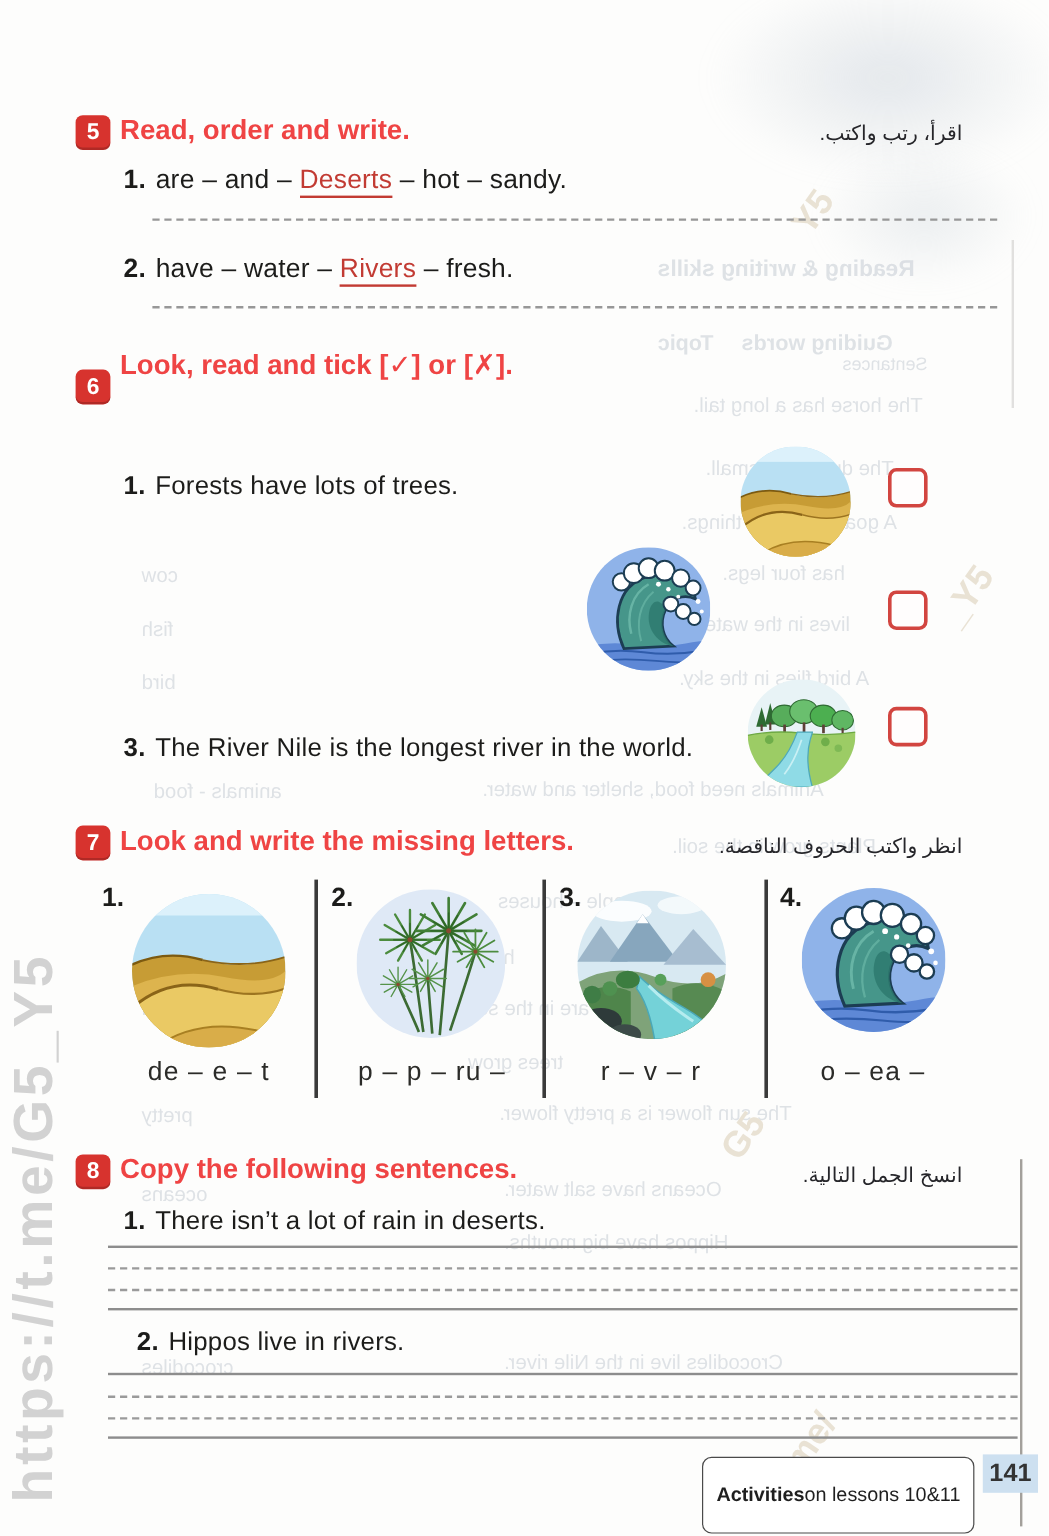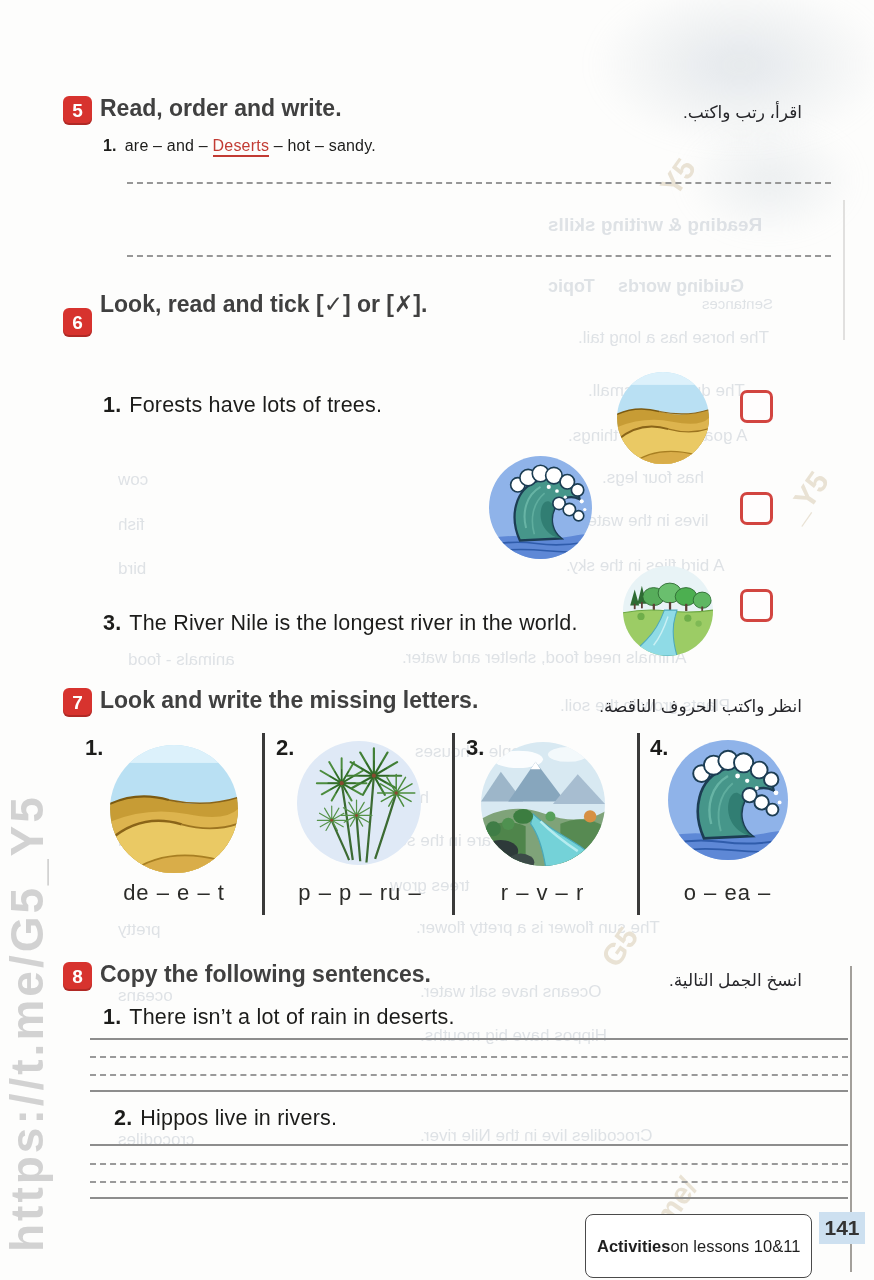--- a/index.html
+++ b/index.html
@@ -14,21 +14,21 @@
   .wm-left{position:absolute;left:0px;top:552px;height:700px;z-index:2;
            writing-mode:vertical-rl;transform:rotate(180deg);
            font-size:46px;font-weight:bold;color:#cbcbcb;opacity:.85;letter-spacing:3px;
            pointer-events:none;}
   .blob{position:absolute;border-radius:50%;filter:blur(10px);pointer-events:none;z-index:0;}
   .scanline-v{position:absolute;width:2px;background:#a3a09b;z-index:3;}
   
   .badge{position:absolute;width:29px;height:29px;background:#d7332e;color:#fff;z-index:5;
          border-radius:6px;display:flex;align-items:center;justify-content:center;
          font-weight:bold;font-size:19px;box-shadow:inset 0 -2px 0 rgba(0,0,0,.18);}
-  .h-title{position:absolute;color:#404040;font-weight:bold;font-size:23px;z-index:5;white-space:nowrap;}
+  .h-title{position:absolute;color:#ef4444;font-weight:bold;font-size:23px;z-index:5;white-space:nowrap;}
   .h-ar{position:absolute;direction:rtl;font-size:17px;color:#26262a;z-index:5;white-space:nowrap;}
   .ex-item{position:absolute;font-size:21.5px;z-index:5;white-space:nowrap;letter-spacing:.2px;}
   .num{font-weight:bold;margin-right:8px;}
   .keyword{color:#c23b33;border-bottom:2.5px solid #c23b33;padding-bottom:1px;}
   .dashline{position:absolute;border-top:2px dashed #979797;z-index:5;}
   .circle-img{position:absolute;border-radius:50%;overflow:hidden;z-index:4;}
   .circle-img svg{display:block;width:100%;height:100%;}
   .checkbox{position:absolute;width:27px;height:27px;border:3px solid #d24540;border-radius:7px;
             background:#fffdfd;z-index:5;}
   .divider-v{position:absolute;width:2.5px;background:#3a3a3a;z-index:5;}
@@ -212,25 +212,28 @@
       <span class="wm-diag" style="left: 650px; top: 1185px; transform: rotate(-55deg);">me/</span>
     </div>
   <div class="wm-left">https://t.me/G5_Y5</div>
   <div class="scanline-v" style="left:850px;top:966px;height:306px;"></div>
   <div class="scanline-v" style="left:843px;top:200px;height:140px;opacity:.3;"></div>
 
   <div class="badge" style="left:63px;top:96px;">5</div>
   <div class="h-title" style="left:100px;top:95px;">Read, order and write.</div>
   <div class="h-ar" style="right:72px;top:102px;">اقرأ، رتب واكتب.</div>
 
-  <div class="ex-item" style="left:103px;top:137px;font-size:16px;">
+  <div class="ex-item" style="left:103px;top:137px;font-size:22px;">
     <span class="num">1.</span><span>are – and – </span><span class="keyword">Deserts</span><span> – hot – sandy.</span>
   </div>
   <div class="dashline" style="left:127px;top:182px;width:704px;"></div>
 
+  <div class="ex-item" style="left:103px;top:211px;font-size:22px;">
+    <span class="num">2.</span><span>have – water – </span><span class="keyword">Rivers</span><span> – fresh.</span>
+  </div>
   <div class="dashline" style="left:127px;top:255px;width:704px;"></div>
 
   <div class="badge" style="left:63px;top:308px;">6</div>
   <div class="h-title" style="left:100px;top:291px;">Look, read and tick [✓] or [✗].</div>
 
   <div class="ex-item" style="left:103px;top:393px;">
     <span class="num">1.</span><span>Forests have lots of trees.</span>
   </div>
   <div class="circle-img" style="left:617px;top:372px;width:92px;height:92px;">
     <svg viewBox="0 0 100 100">

